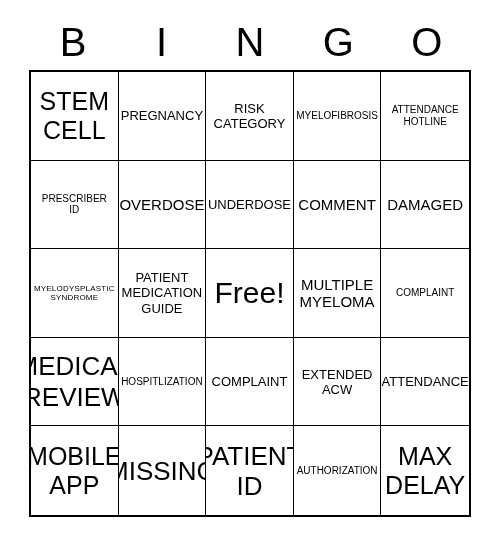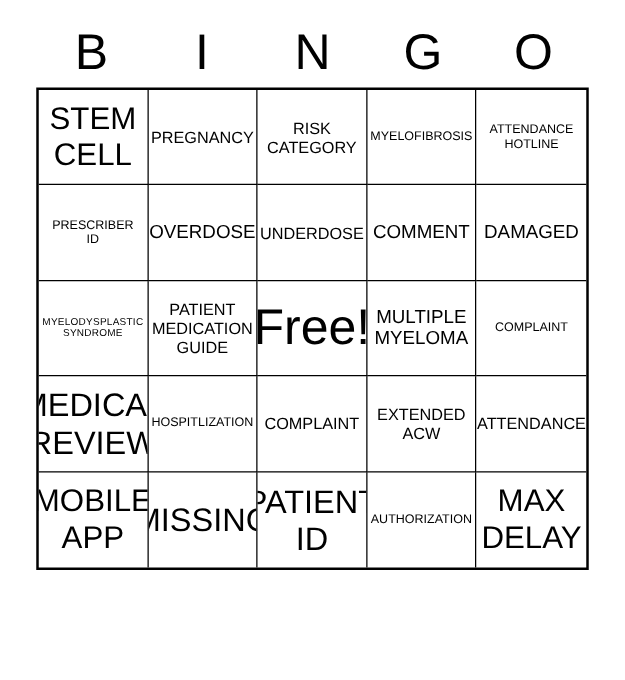--- a/index.html
+++ b/index.html
@@ -42,21 +42,21 @@
     line-height: 1;
     letter-spacing: 0px;
   }
 
   
   .grid {
     position: absolute;
     left: 29px;
     top: 70px;
     width: 442px;
-    height: 386px;
+    height: 447px;
     box-sizing: border-box;
     border: 2px solid #000000;
     display: grid;
     grid-template-columns: repeat(5, 1fr);
     grid-template-rows: repeat(5, 1fr);
   }
   .cell {
     box-sizing: border-box;
     border-right: 1px solid #000000;
     border-bottom: 1px solid #000000;
@@ -77,21 +77,21 @@
     white-space: pre-line;
   }
 
   
   .t-xxl .cell-text { font-size: 25px; }   
   .t-xl  .cell-text { font-size: 26px; }   
   .t-lg  .cell-text { font-size: 15px; }   
   .t-md  .cell-text { font-size: 13px; }   
   .t-sm  .cell-text { font-size: 10px; }   
   .t-xs  .cell-text { font-size: 8px; letter-spacing: 0.2px; } 
-  .t-free .cell-text { font-size: 40px; }  
+  .t-free .cell-text { font-size: 30px; }  
 </style>
 </head>
 <body>
 
 <div class="card">
 
   <div class="header-row">
     <div class="header-cell">B</div>
     <div class="header-cell">I</div>
     <div class="header-cell">N</div>

